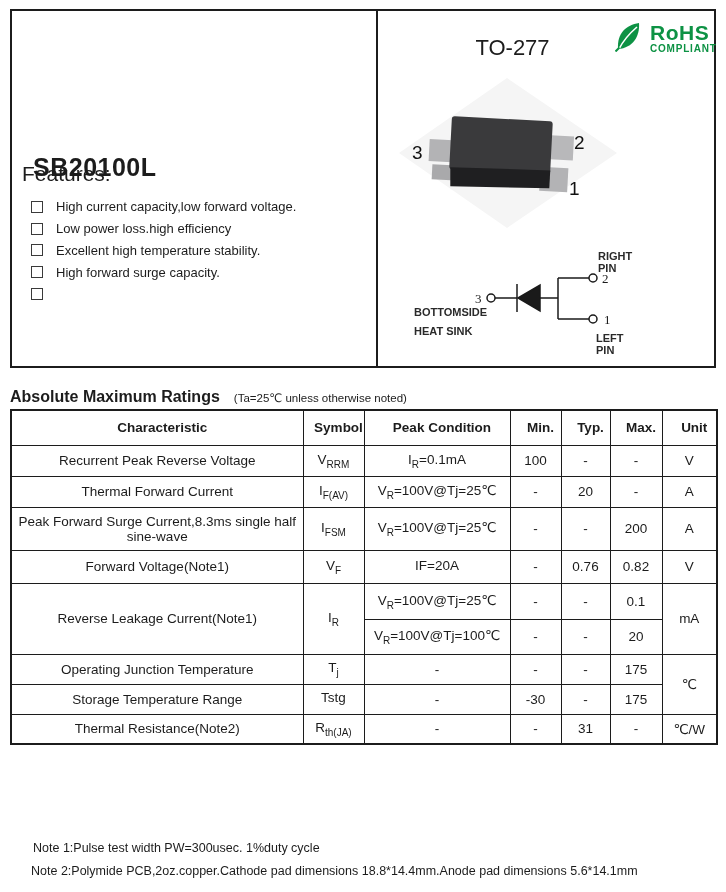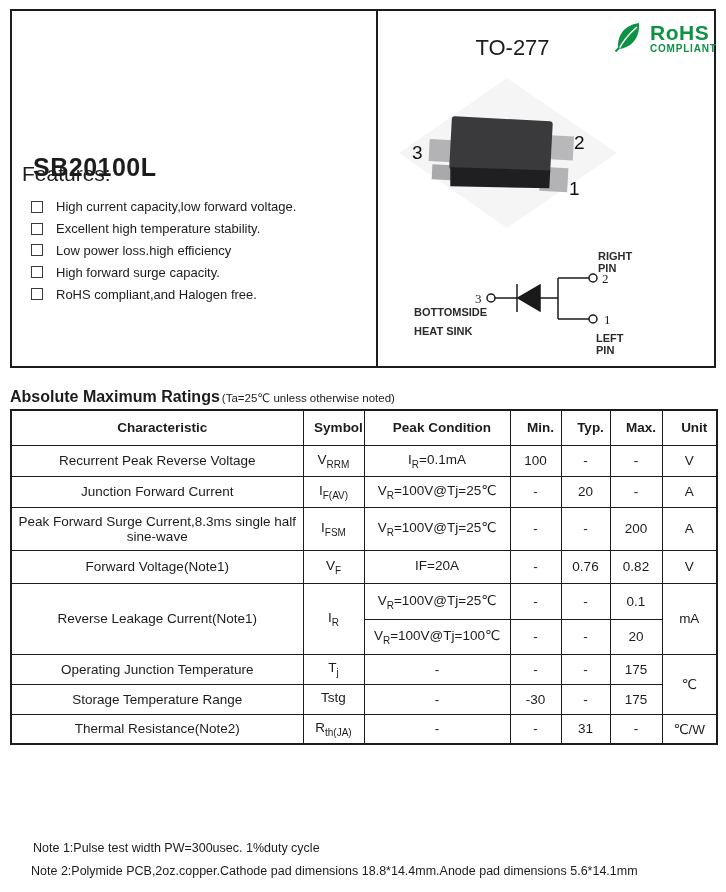--- a/index.html
+++ b/index.html
@@ -27,21 +27,21 @@
   .pkg-photo{position:absolute;left:395px;top:75px;}
   .pin-num{position:absolute;font-size:19px;color:#111;}
   .pin3{left:412px;top:142px;} .pin2{left:574px;top:132px;} .pin1{left:569px;top:178px;}
 
   .schematic{position:absolute;left:390px;top:240px;}
   .sch-label{font-family:"Liberation Sans","DejaVu Sans",sans-serif;font-size:11px;font-weight:bold;fill:#2a2a2a;}
   .sch-num{font-family:"Liberation Serif","DejaVu Serif",serif;font-size:13px;fill:#1a1a1a;}
 
   
   .ratings-heading{position:absolute;left:10px;top:388px;font-size:16px;font-weight:bold;}
-  .ratings-cond{font-size:11.5px;font-weight:normal;margin-left:2px;}
+  .ratings-cond{font-size:11.5px;font-weight:normal;margin-left:14px;}
 
   table.ratings{position:absolute;left:10px;top:409px;width:706px;border-collapse:collapse;
                 table-layout:fixed;border:2px solid #1c1c1c;}
   table.ratings th,table.ratings td{border:1.5px solid #1c1c1c;font-size:13.5px;
                 vertical-align:middle;text-align:center;padding:0;overflow:hidden;}
   table.ratings th{font-weight:bold;padding-left:10px;}
   td.lft{text-align:left;padding-left:10px;padding-right:6px;}
   sub{font-size:10px;}
 
   
@@ -60,33 +60,32 @@
   <div class="part-title">SB20100L</div>
   <div class="features-heading">Features:</div>
 
   <ul class="features-list">
     <li>
       <span class="chk"></span>
       <span>High current capacity,low forward voltage.</span>
     </li>
     <li>
       <span class="chk"></span>
+      <span>Low power loss.high efficiency</span>
+    </li>
+    <li>
+      <span class="chk"></span>
       <span>Excellent high temperature stability.</span>
     </li>
     <li>
       <span class="chk"></span>
-      <span>Low power loss.high efficiency</span>
-    </li>
-    <li>
-      <span class="chk"></span>
       <span>High forward surge capacity.</span>
     </li>
     <li>
       <span class="chk"></span>
-      <span>RoHS compliant,and Halogen free.</span>
     </li>
   </ul>
 
   <div class="pkg-name">TO-277</div>
 
   <div class="rohs">
     <svg width="27" height="30" viewBox="0 0 27 30">
       <path d="M24 1 C 11 3, 2 11, 3 27 C 18 26, 25 14, 24 1 Z" fill="#0d9244"></path>
       <path d="M4 27 C 9 17, 15 11, 22 5" stroke="#ffffff" stroke-width="1.6" fill="none"></path>
       <path d="M0.5 29.5 L 4.5 25.5" stroke="#0d9244" stroke-width="2" fill="none"></path>
@@ -163,21 +162,21 @@
     <tr style="height:31px">
       <td class="lft">Recurrent Peak Reverse Voltage</td>
       <td><span>V</span><sub>RRM</sub></td>
       <td class="lft"><span>I</span><sub>R</sub><span>=0.1mA</span></td>
       <td>100</td>
       <td>-</td>
       <td>-</td>
       <td>V</td>
     </tr>
     <tr style="height:31px">
-      <td class="lft">Junction Forward Current</td>
+      <td class="lft">Thermal Forward Current</td>
       <td><span>I</span><sub>F(AV)</sub></td>
       <td class="lft"><span>V</span><sub>R</sub><span>=100V@Tj=25℃</span></td>
       <td>-</td>
       <td>20</td>
       <td>-</td>
       <td>A</td>
     </tr>
     <tr style="height:43px">
       <td class="lft">Peak Forward Surge Current,8.3ms single half sine-wave</td>
       <td><span>I</span><sub>FSM</sub></td>

